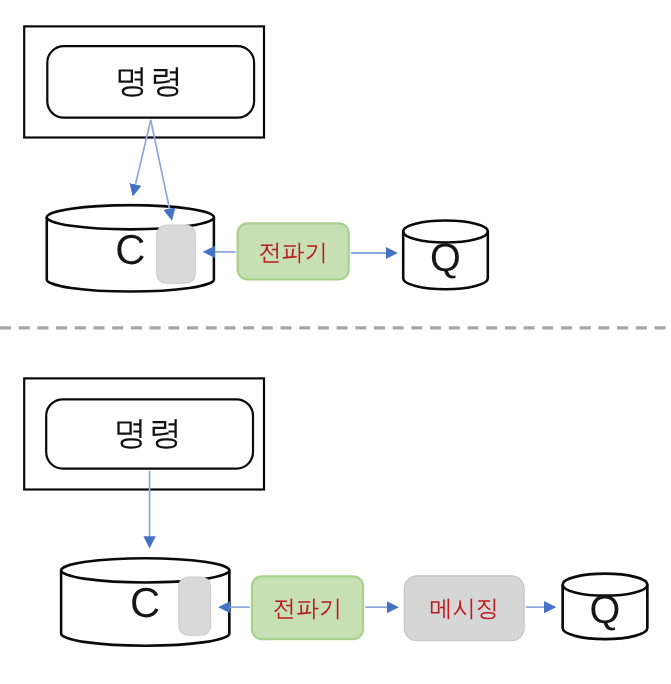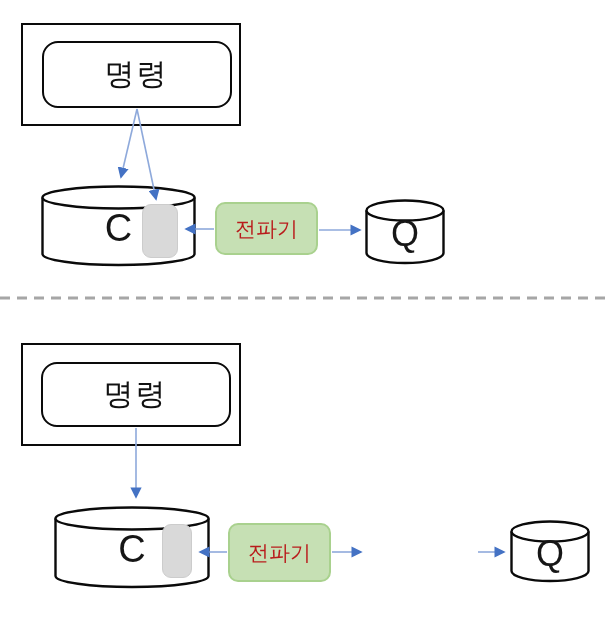--- a/index.html
+++ b/index.html
@@ -87,20 +87,23 @@
     </svg>
     <div class="cyl-label">C</div>
   </div>
 
   <div class="abs slot" style="left:162px; top:524px; width:30px; height:54px;"></div>
 
   <div class="abs pill green-box" style="left:228px; top:523px; width:103px; height:59px;">
     <span>전파기</span>
   </div>
 
+  <div class="abs pill gray-box" style="left:367px; top:523px; width:110px; height:60px;">
+    <span>메시징</span>
+  </div>
 
   <div class="abs" style="left:510px; top:520px; width:80px; height:63px;">
     <svg class="cyl" width="80" height="63" viewBox="0 0 80 63">
       <path d="M1.5,11.5 L1.5,51 A38.5,10 0 0 0 78.5,51 L78.5,11.5"></path>
       <ellipse cx="40" cy="11.5" rx="38.5" ry="10"></ellipse>
     </svg>
     <div class="cyl-label q-label">Q</div>
   </div>
 
   <svg class="overlay" width="610" height="622" viewBox="0 0 610 622">

